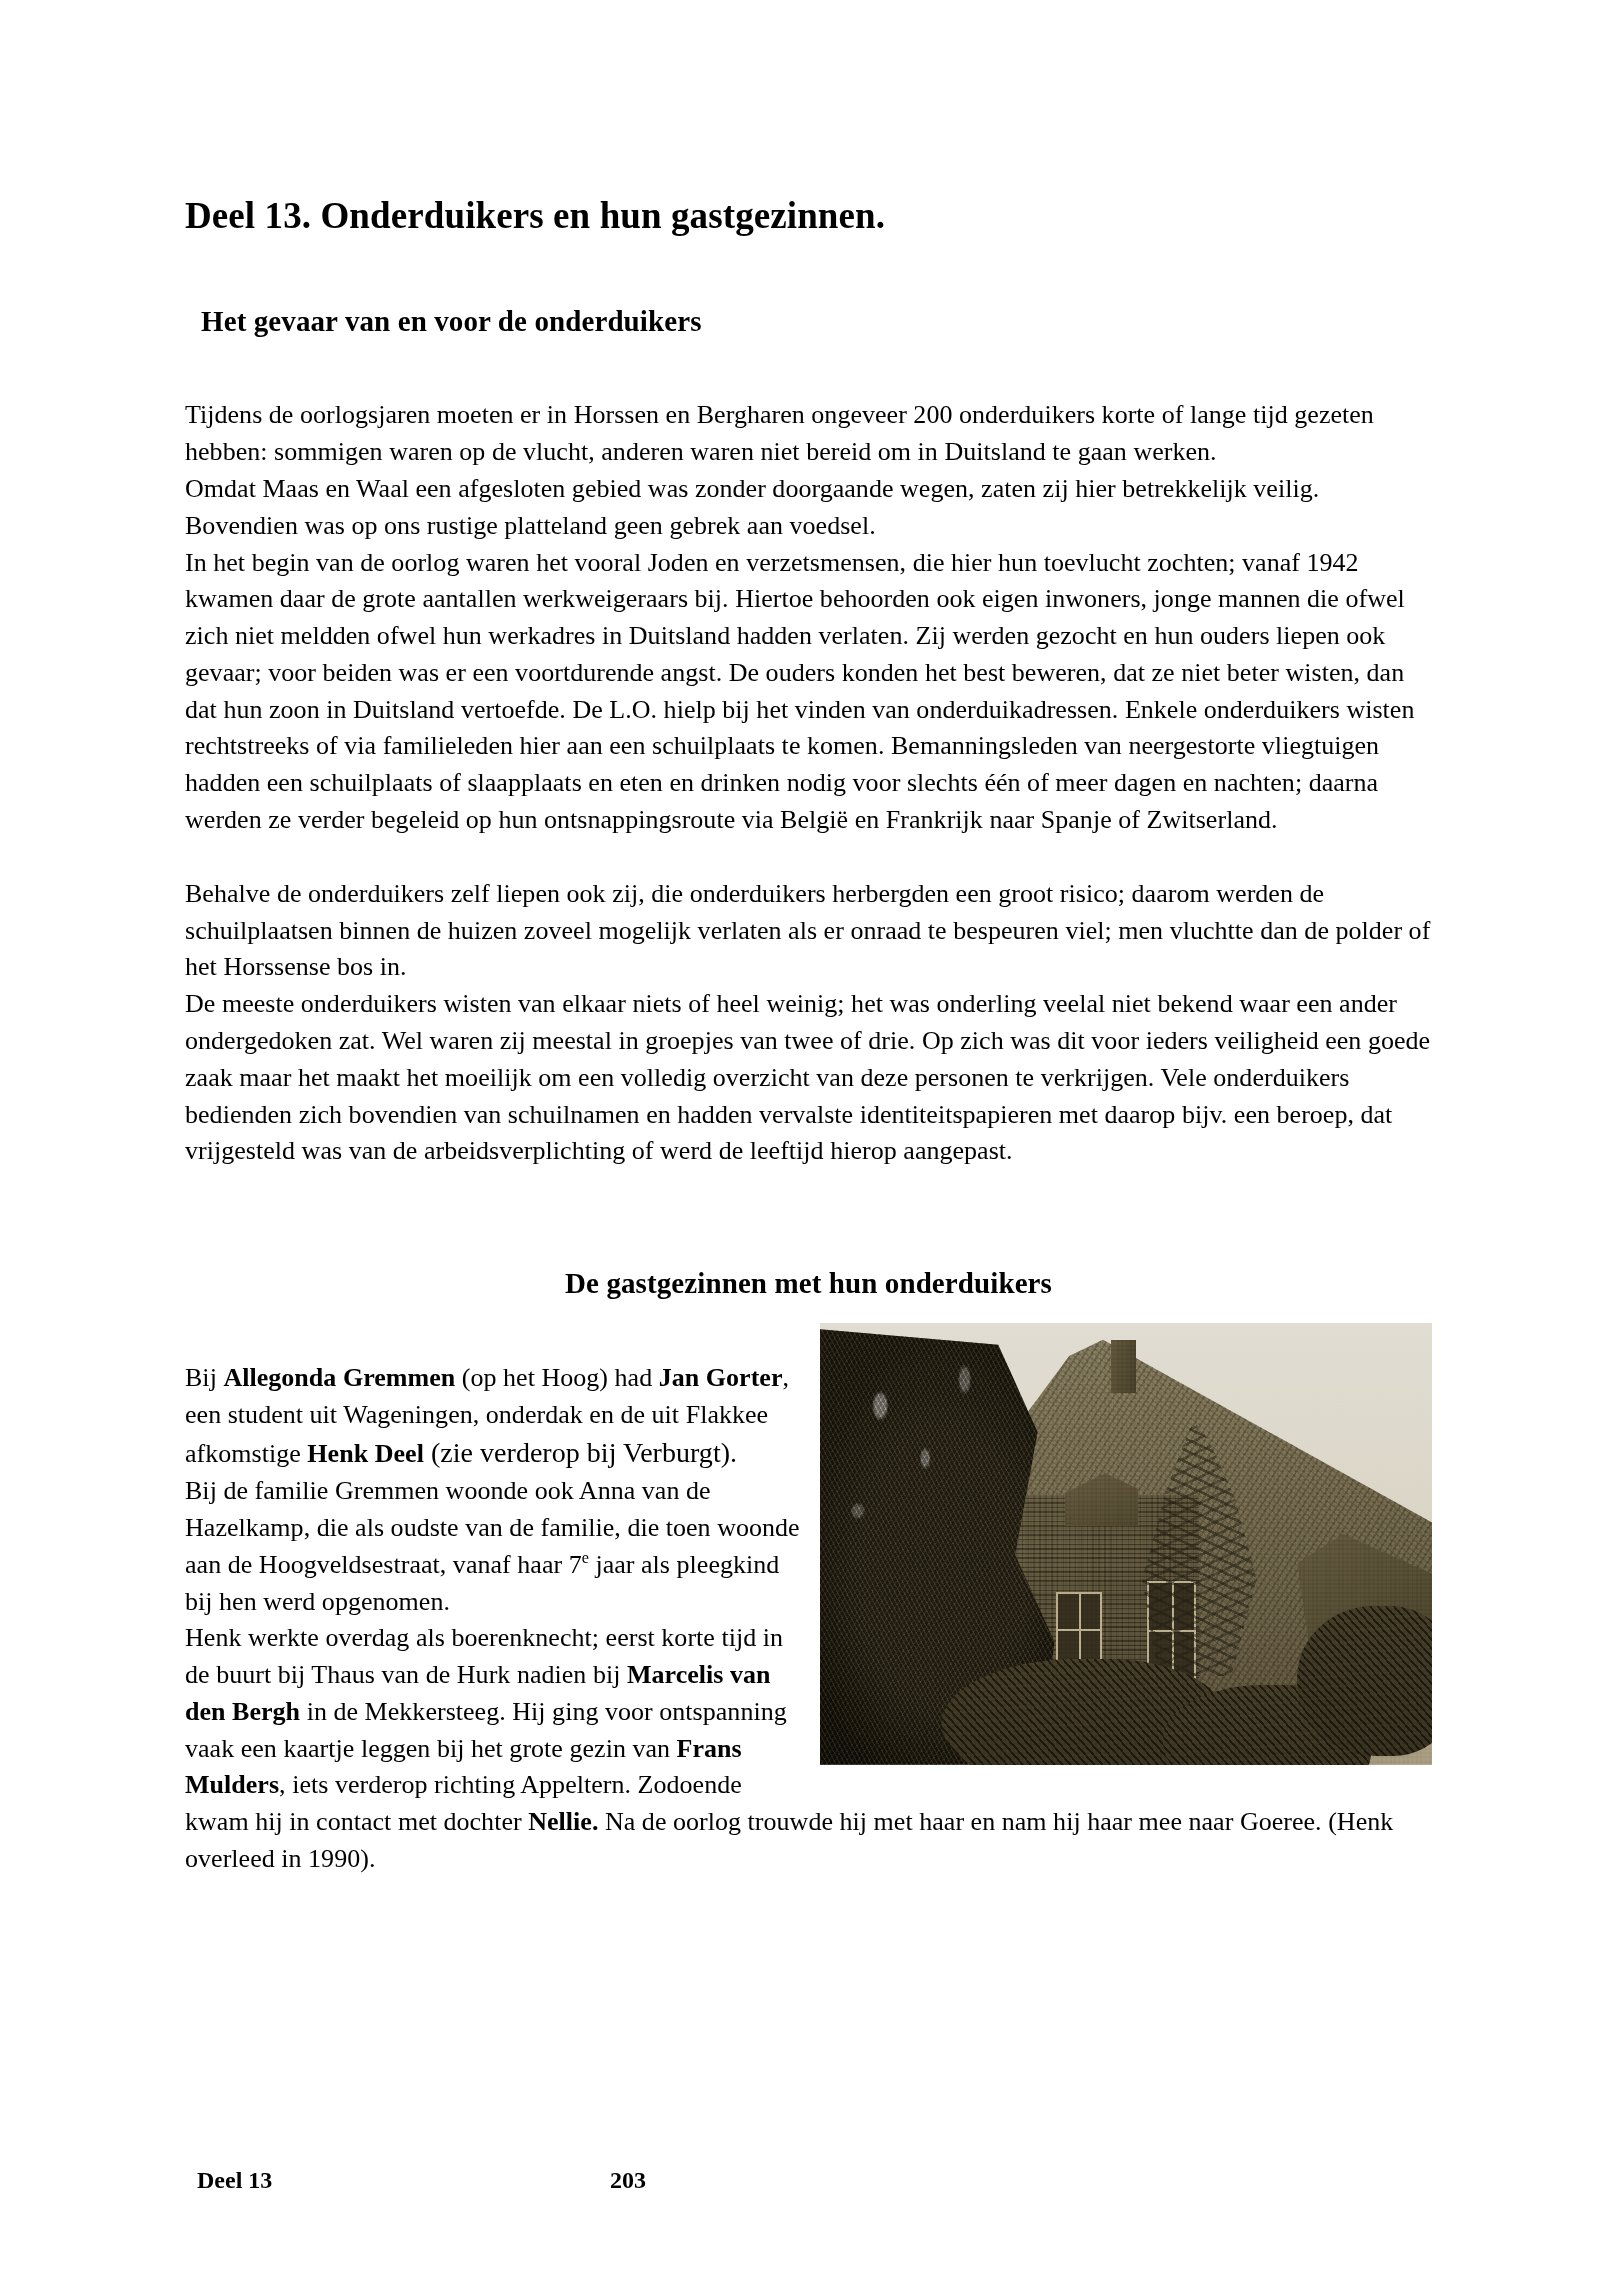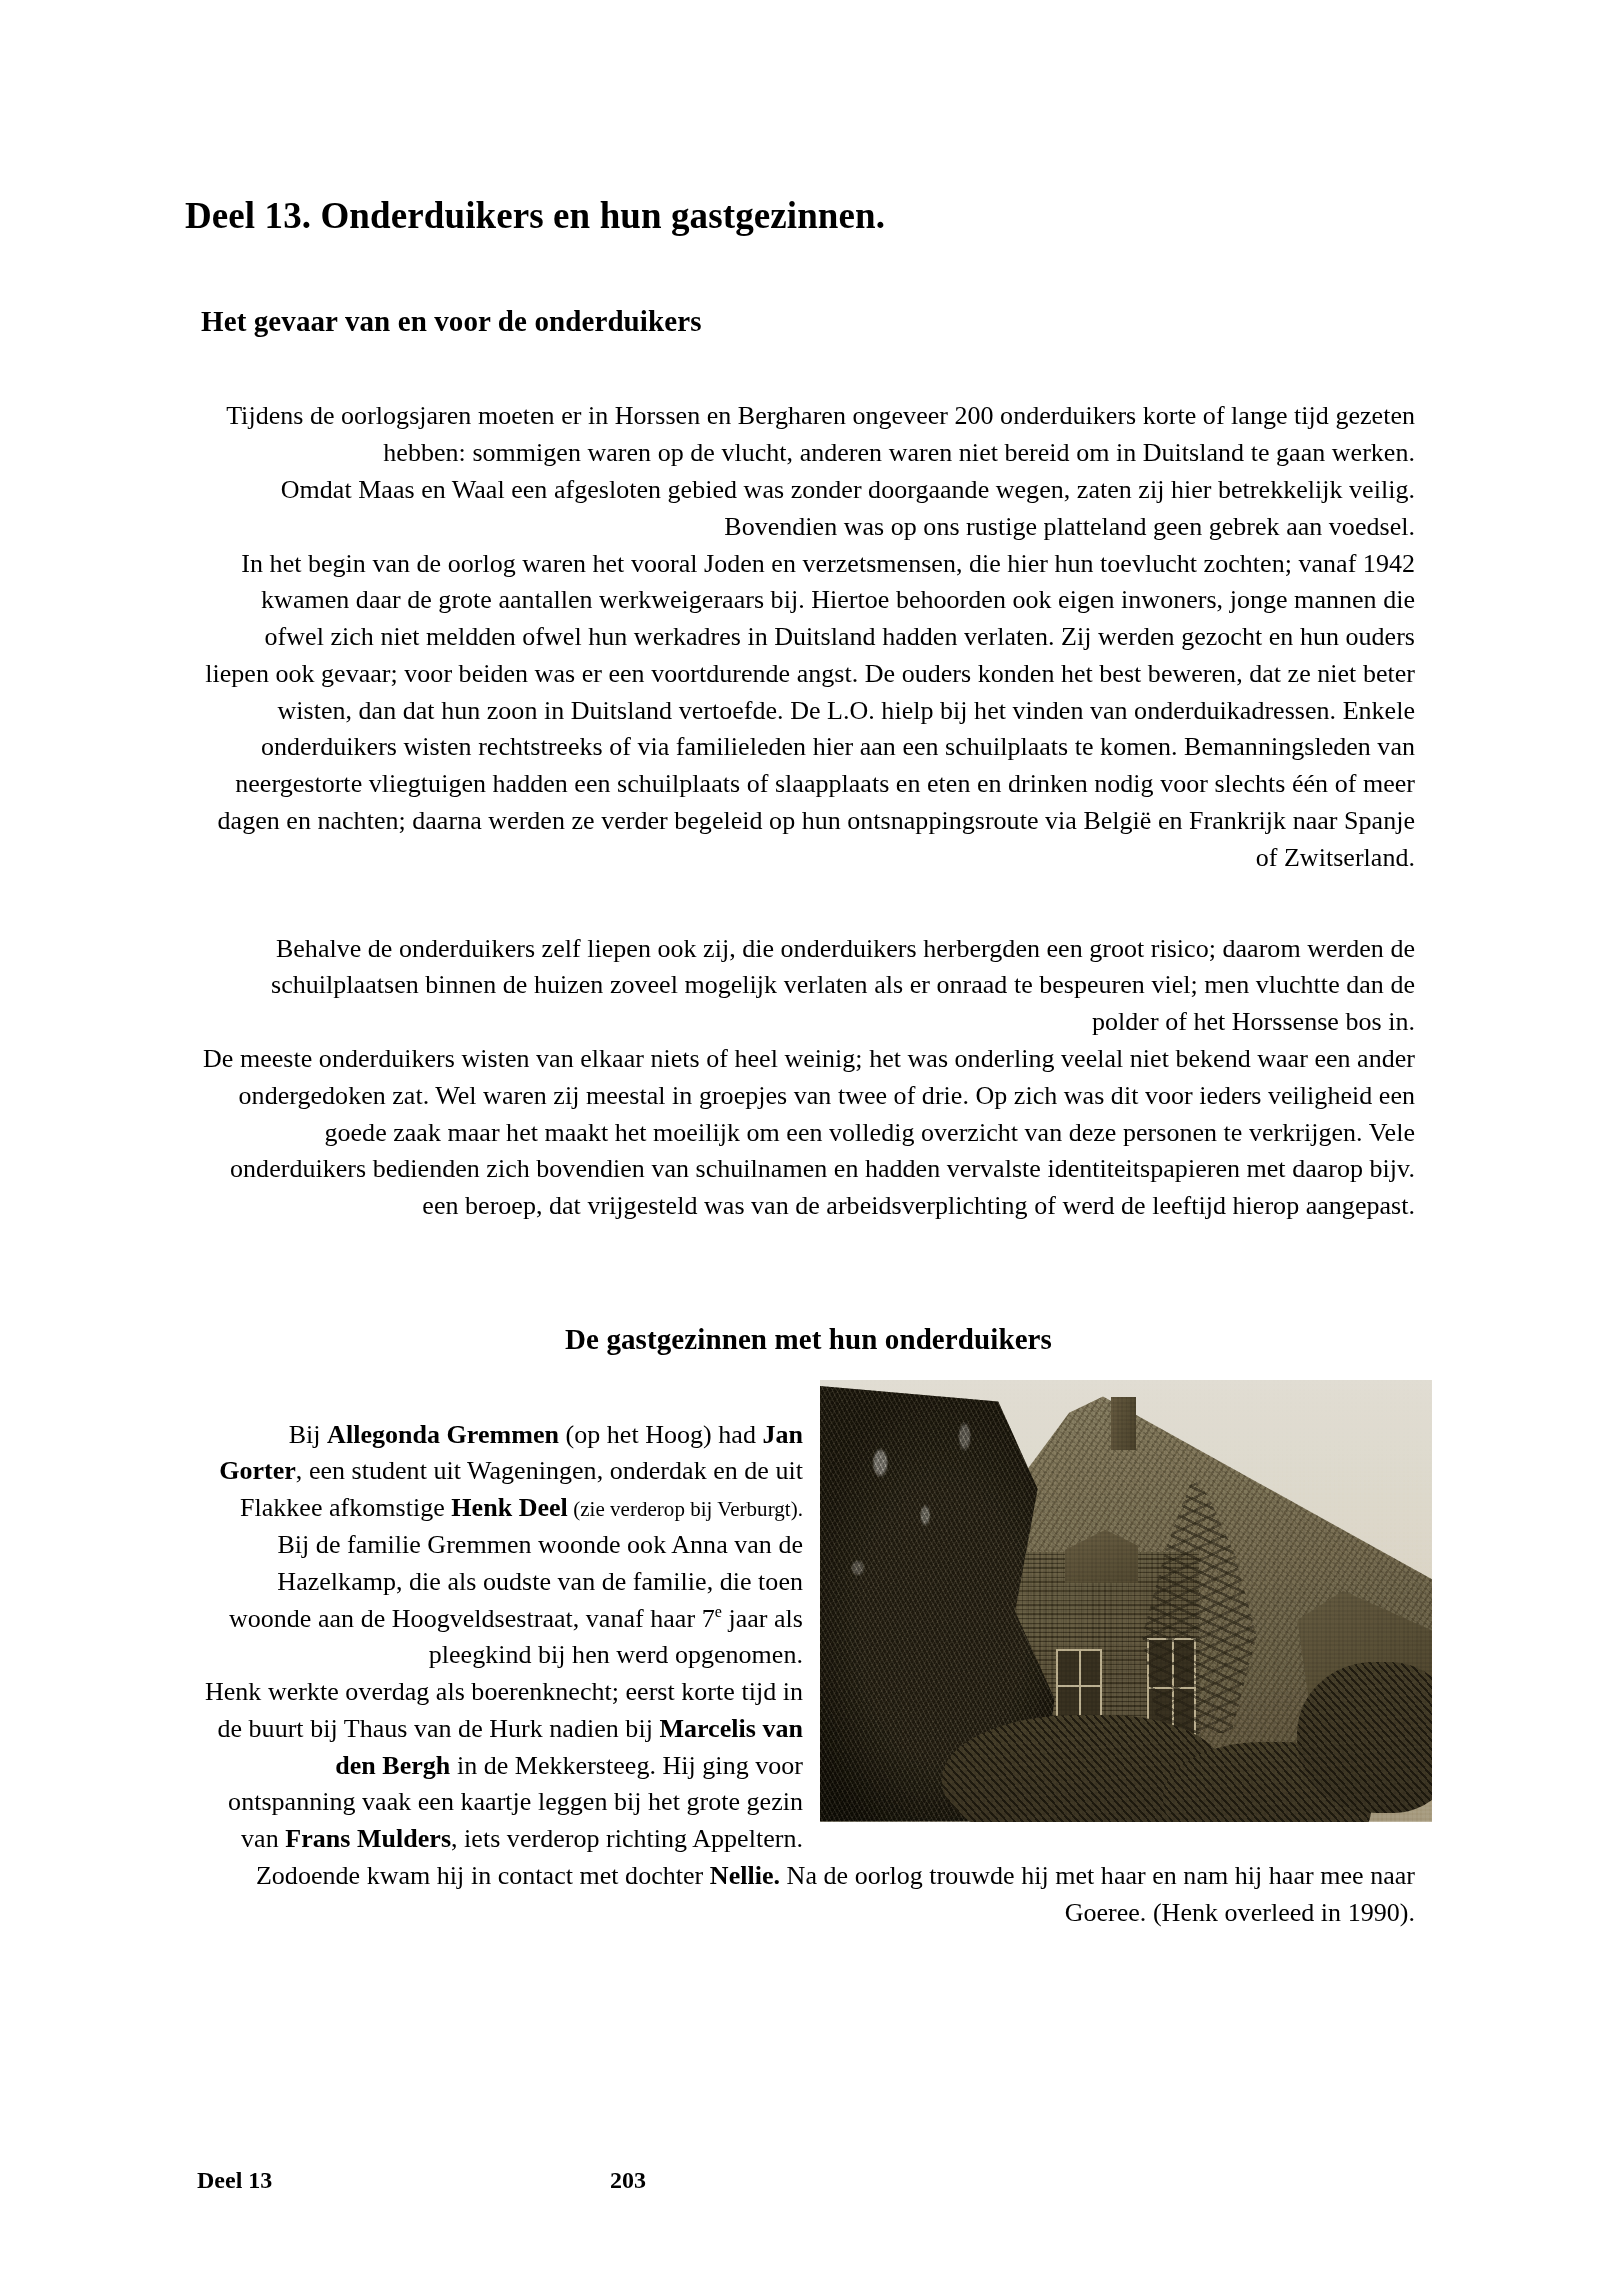--- a/index.html
+++ b/index.html
@@ -39,31 +39,31 @@
     line-height: 1.2;
     margin: 16px;
     letter-spacing: 0.1px;
   }
   .sh-gap-1 { padding-top: 50px; }
   .sh-gap-2 { padding-top: 80px; text-align: center; }
 
   p.body-par {
     font-size: 26px;
     line-height: 1.415;
-    margin: 17px;
-    text-align: right;
+    margin: 0;
+    text-align: left;
     letter-spacing: 0.03px;
   }
   .par-gap-1 { padding-top: 43px; }
   .par-gap-2 { padding-top: 37px; }
 
   b, strong { font-weight: bold; }
 
   .small-note {
-    font-size: 21px;
+    font-size: 28px;
   }
 
   sup {
     font-size: 0.62em;
     vertical-align: super;
     line-height: 0;
   }
 
   
   .photo-wrap {

